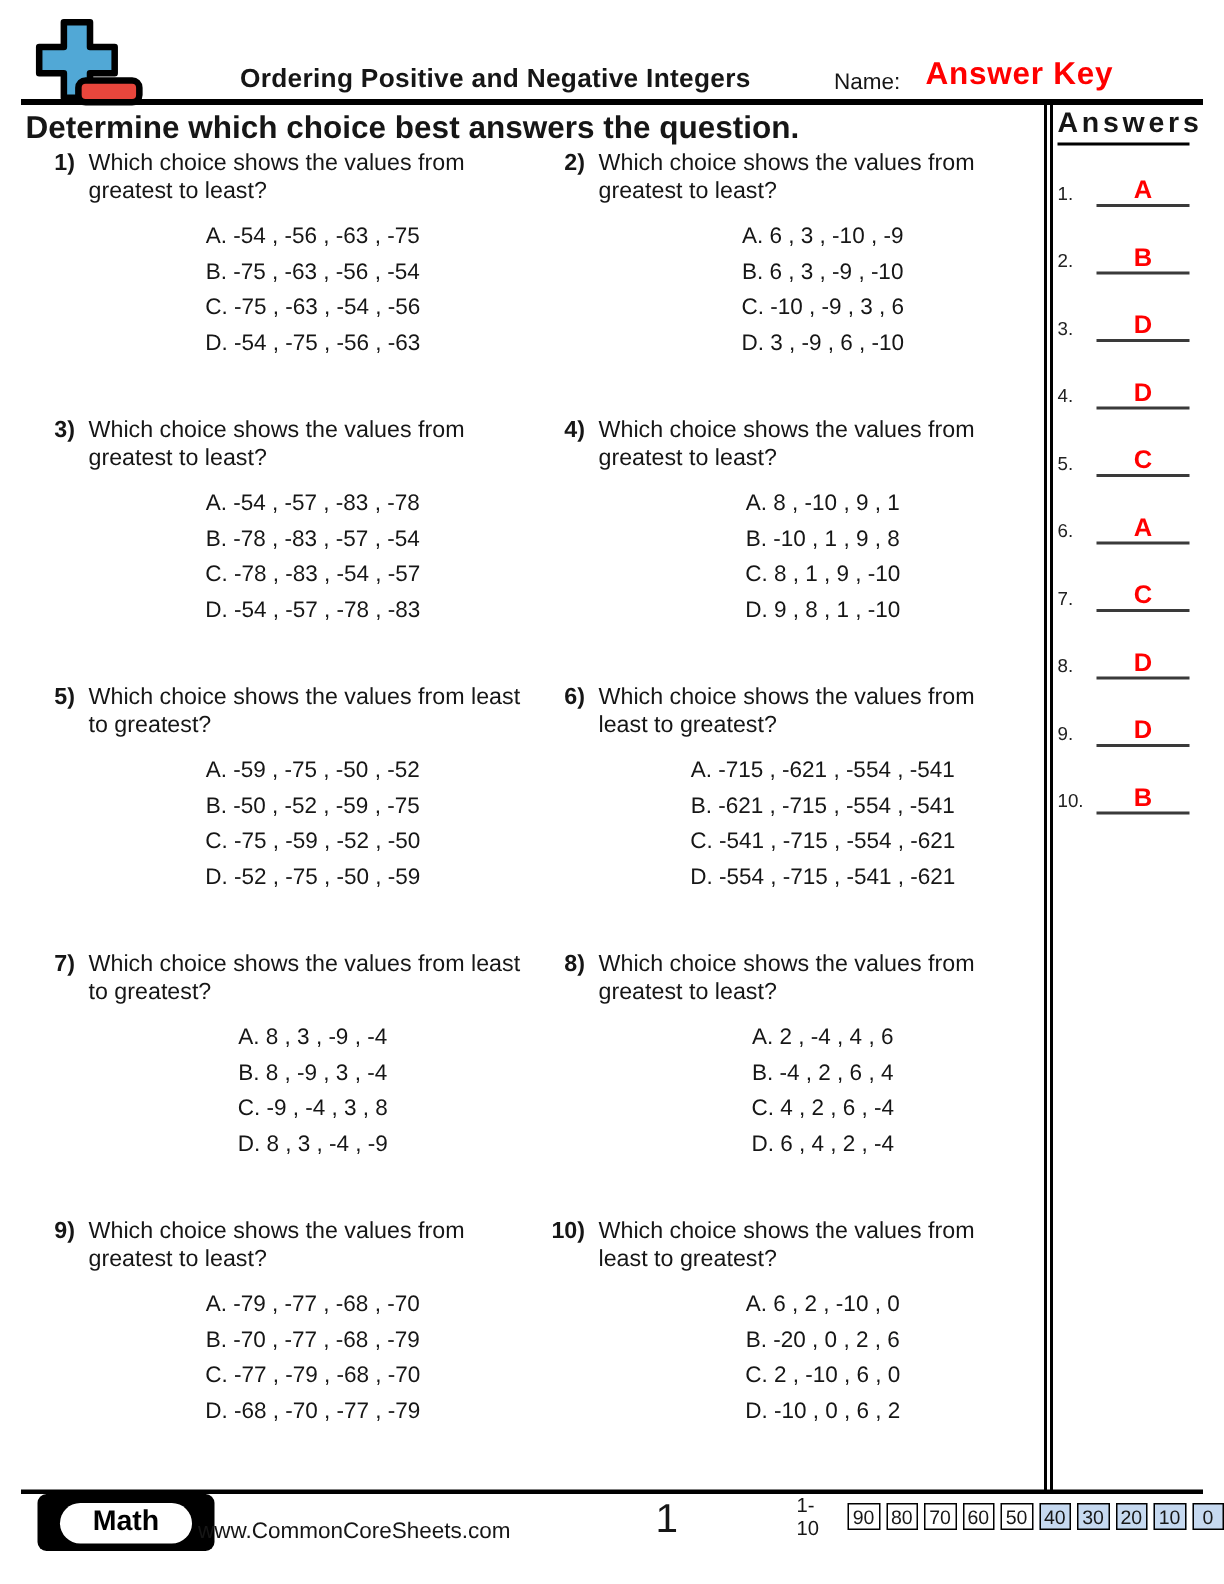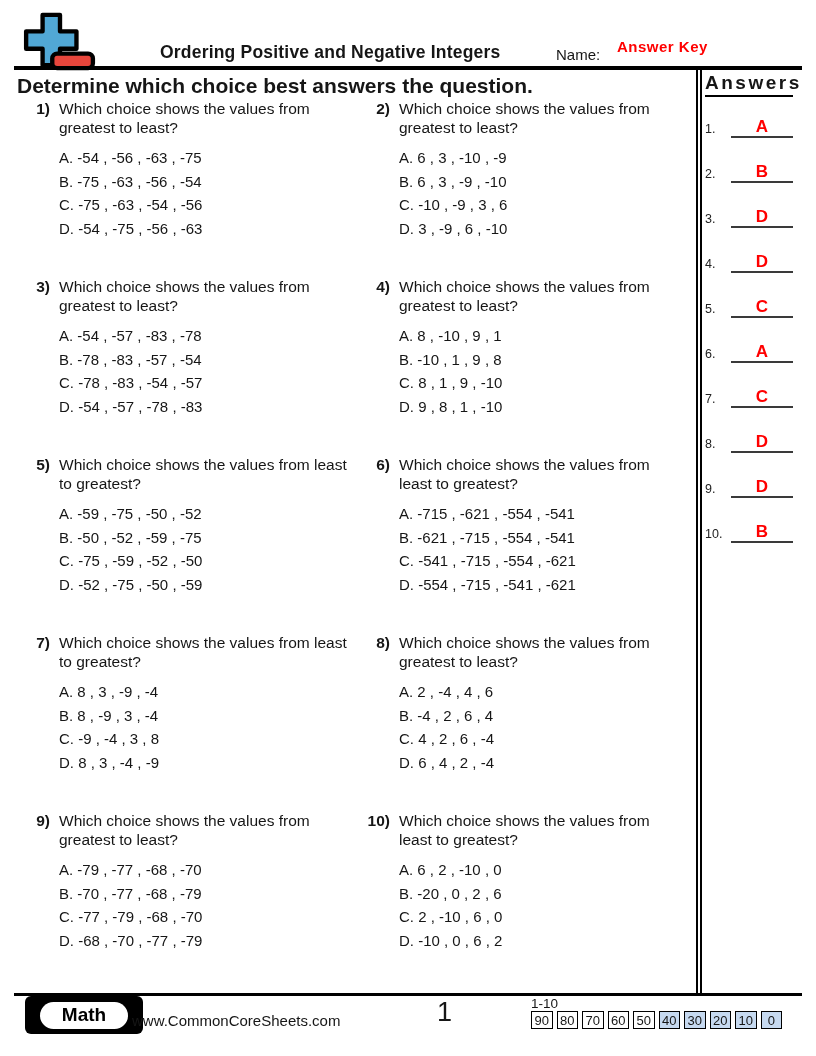--- a/index.html
+++ b/index.html
@@ -9,51 +9,51 @@
     margin:0 auto;
     background:#ffffff;
     font-family:"Liberation Sans", sans-serif;
     color:#161616;
     overflow:hidden;
   }
   
   .logo-svg{position:absolute;left:22px;top:12px;z-index:2;}
   .page-title{position:absolute;left:160px;top:42px;font-size:17.5px;font-weight:bold;letter-spacing:.2px;}
   .name-label{position:absolute;left:556px;top:46px;font-size:15px;}
-  .answer-key{position:absolute;left:617px;top:38px;font-size:15px;font-weight:bold;color:#ff0000;letter-spacing:.5px;text-align:center;}
+  .answer-key{position:absolute;left:617px;top:38px;font-size:21px;font-weight:bold;color:#ff0000;letter-spacing:.5px;text-align:center;}
   .header-rule{position:absolute;left:14px;right:14px;top:66px;height:4px;background:#000;}
   .instruction{position:absolute;left:17px;top:74px;font-size:21px;font-weight:bold;}
   
   .v-separator{position:absolute;left:696px;top:68px;height:926px;width:2px;
     border-left:2px solid #000;border-right:2px solid #000;background:transparent;}
   .answers-panel{position:absolute;left:705px;top:72px;width:88px;}
   .answers-title{font-size:19px;font-weight:bold;letter-spacing:2.5px;border-bottom:2.5px solid #000;padding-bottom:1px;}
   .answers-rows{margin-top:-4px;}
   .answer-row{height:45px;display:flex;align-items:flex-end;}
   .answer-num{width:26px;font-size:12.5px;padding-bottom:2px;color:#222;}
   .answer-blank{flex:1;border-bottom:2px solid #3a3a3a;text-align:center;
     font-size:17px;font-weight:bold;color:#ff0000;padding-bottom:1px;line-height:1;}
   
   .questions{position:absolute;left:18px;top:99px;width:680px;
     display:grid;grid-template-columns:340px 340px;grid-auto-rows:178px;}
   .question{display:flex;}
   .q-num{width:32px;text-align:right;margin-right:9px;font-size:15.5px;font-weight:bold;line-height:19px;flex:none;}
   .q-content{flex:1;}
   .q-prompt{font-size:15.5px;line-height:19px;white-space:pre-line;}
   .q-choices{margin-top:9px;}
-  .q-choice{font-size:15px;line-height:23.5px;}
+  .q-choice{font-size:15px;line-height:23.5px;text-align:center;}
   
   .footer-rule{position:absolute;left:14px;right:14px;top:993px;height:3px;background:#000;}
   .math-badge{position:absolute;left:25px;top:996px;width:118px;height:38px;background:#000;
     border-radius:6px;display:flex;align-items:center;justify-content:center;}
   .math-badge-inner{background:#fff;border-radius:999px;width:88px;height:27px;
     display:flex;align-items:center;justify-content:center;font-size:19px;font-weight:bold;color:#000;}
   .website{position:absolute;left:132px;top:1012px;font-size:15px;}
   .page-number{position:absolute;left:437px;top:997px;font-size:27px;}
-  .score-row{position:absolute;left:531px;top:996px;display:flex;flex-direction:column;}
+  .score-row{position:absolute;left:531px;top:996px;display:flex;align-items:center;}
   .score-label{font-size:13.5px;margin-right:7px;}
   .score-cells{display:flex;gap:4px;}
   .score-cell{box-sizing:border-box;width:21.5px;height:18px;border:1.5px solid #000;background:#fff;
     display:flex;align-items:center;justify-content:center;font-size:13px;}
   .score-cell.hl{background:#c6d9f0;}
 </style>
 </head>
 <body>
 
 <div class="page">

